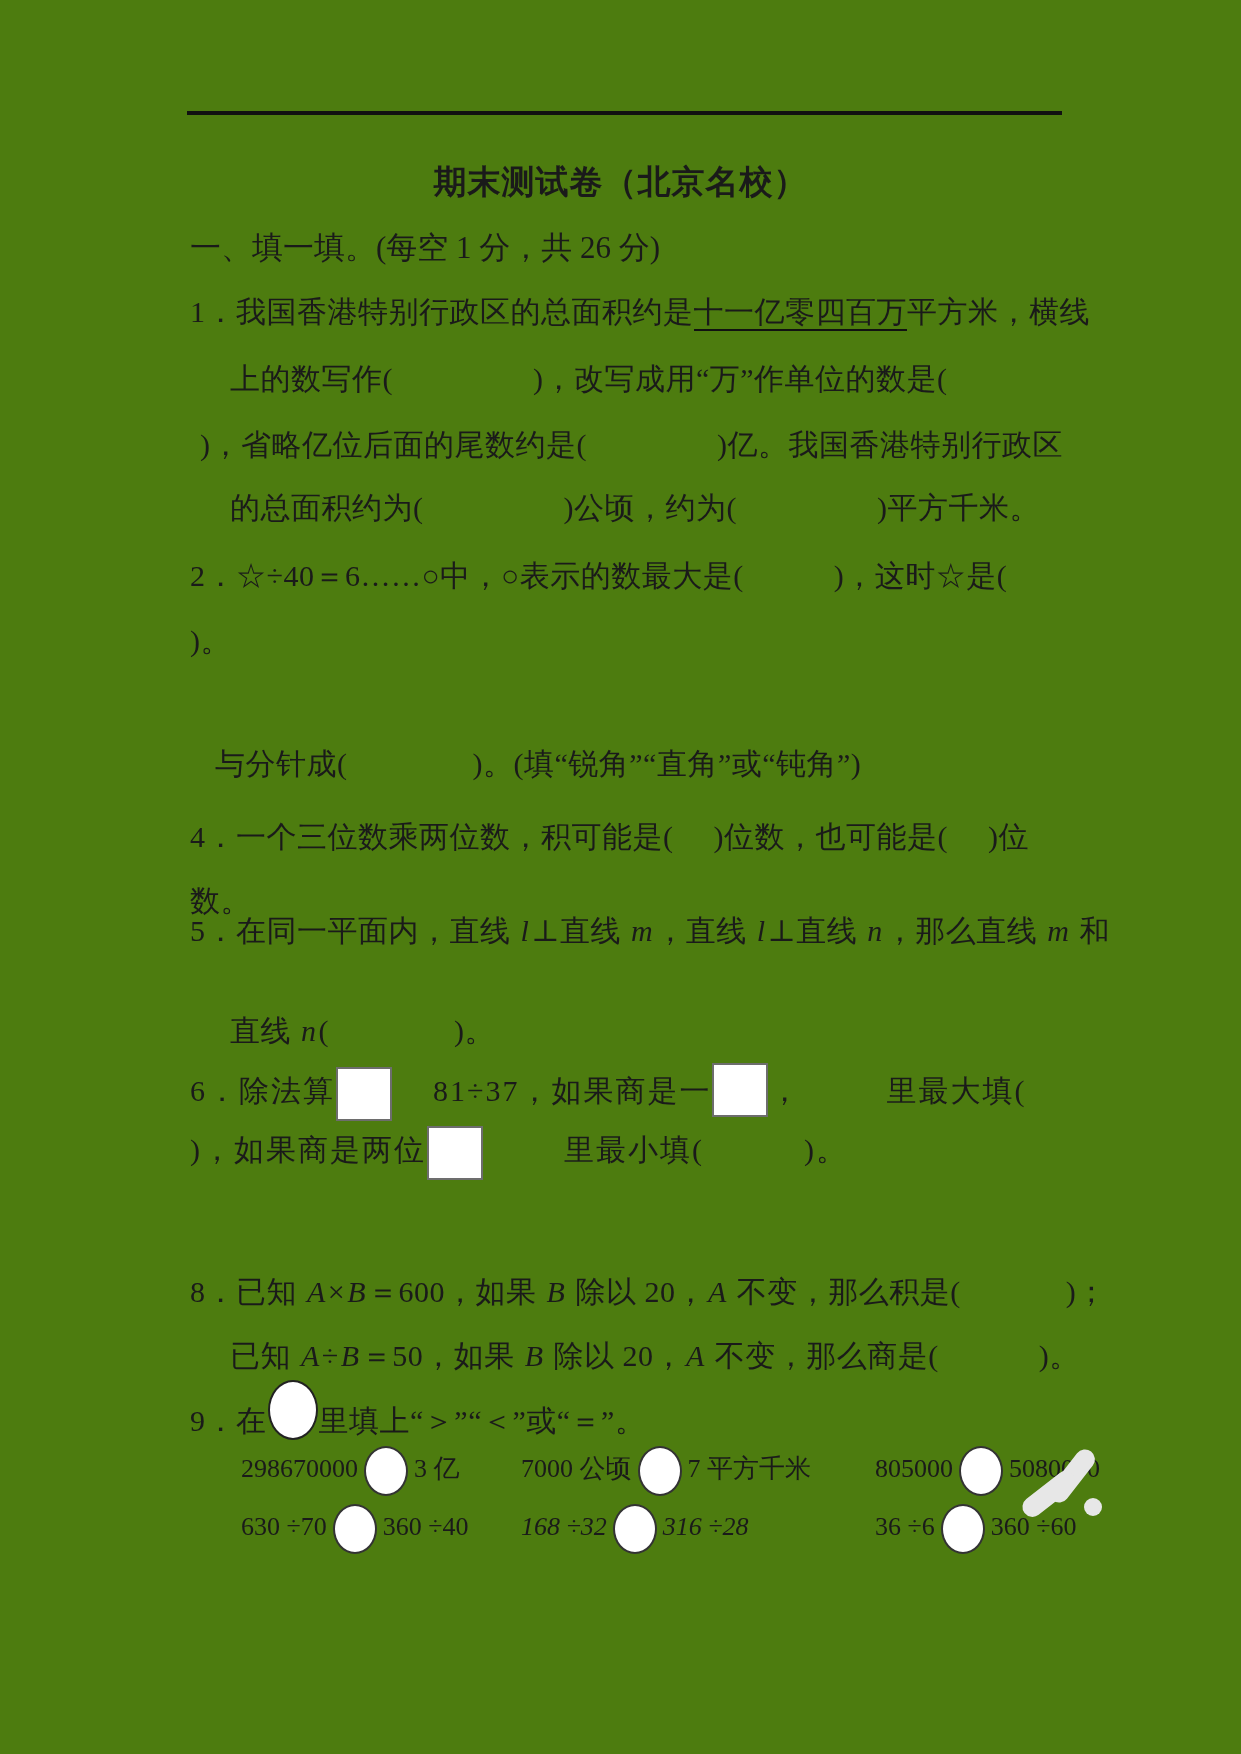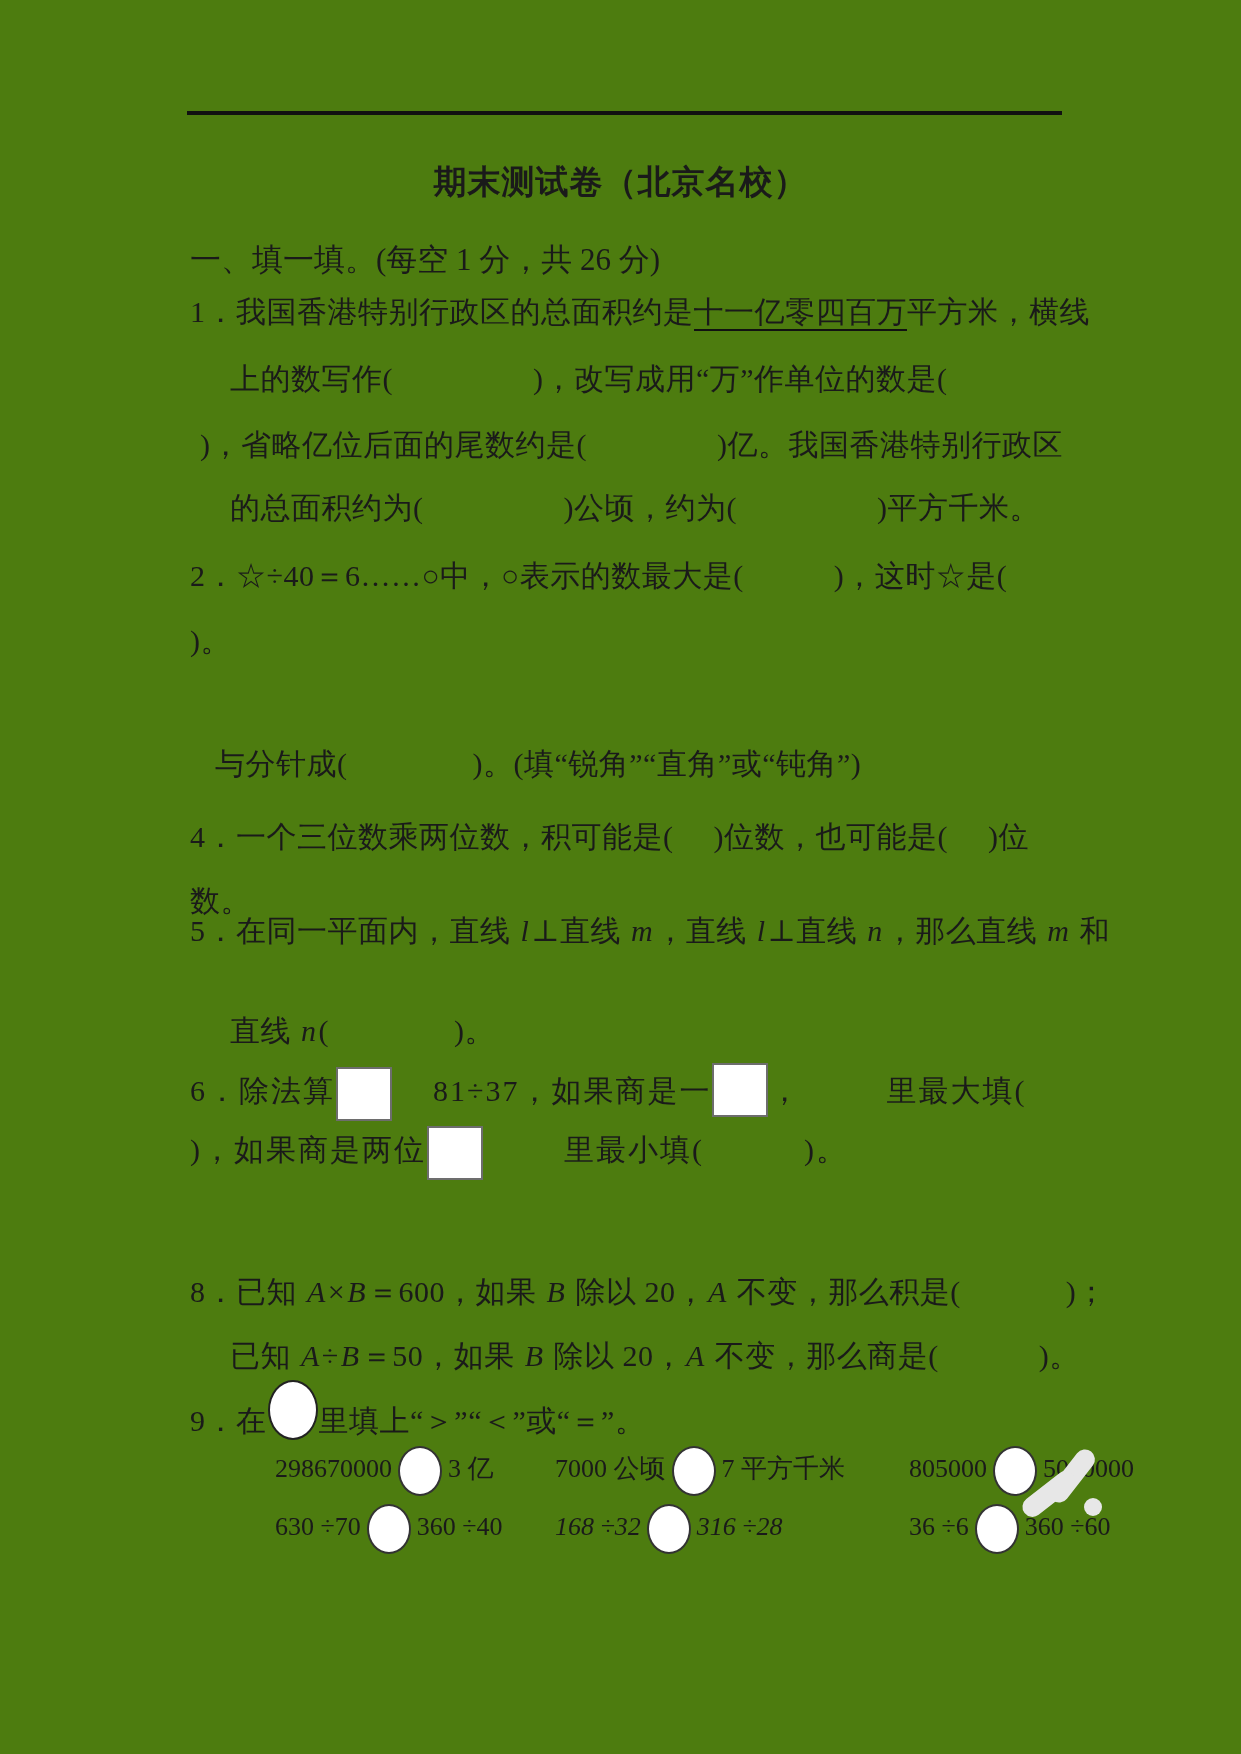--- a/index.html
+++ b/index.html
@@ -8,21 +8,21 @@
     font-family:"Liberation Serif","DejaVu Serif",serif;
     color:#1a1a1a; overflow:hidden;
   }
   .rule { position:absolute; top:111px; left:187px; width:875px; height:4px; background:#111; }
   .title {
     position:absolute; top:150px; left:0; width:100%; height:64px; line-height:64px;
     text-align:center; font-size:33px; font-weight:bold;
     font-family:"Liberation Sans","DejaVu Sans",sans-serif; letter-spacing:1px;
   }
   .heading {
-    position:absolute; top:228px; left:190px; height:63px; line-height:63px;
+    position:absolute; top:216px; left:190px; height:63px; line-height:63px;
     font-size:31px; white-space:nowrap;text-align:right;
   }
   .line {
     position:absolute; left:190px; width:900px; height:63px; line-height:63px;
     font-size:30px; white-space:nowrap; letter-spacing:0.5px;
   }
   .ind40 { padding-left:40px; }
   .ind25 { padding-left:25px; }
   .ind10 { padding-left:10px; }
   .q6sp  { letter-spacing:2px; }
@@ -36,21 +36,21 @@
   .circle {
     display:inline-block; width:40px; height:46px; border:2px solid #333;
     border-radius:50%; vertical-align:middle; margin:0 6px; background:#fff;
   }
   .bigcircle {
     display:inline-block; width:46px; height:56px; border:2px solid #222;
     border-radius:50%; vertical-align:middle; position:relative; top:-14px;
     margin:0 1px; background:#fff;
   }
   .row { font-size:26px; letter-spacing:0; }
-  .col { position:absolute; top:0; height:63px; line-height:63px; white-space:nowrap;margin-left:34px; }
+  .col { position:absolute; top:0; height:63px; line-height:63px; white-space:nowrap; }
   
   .wm { position:absolute; pointer-events:none; }
   .wm-bar  { top:1445px; left:1062px; width:20px; height:62px; background:#e7e7e7; border-radius:10px; transform:rotate(38deg); }
   .wm-hook { top:1484px; left:1018px; width:62px; height:20px; background:#e7e7e7; border-radius:10px; transform:rotate(-38deg); }
   .wm-dot  { top:1498px; left:1084px; width:18px; height:18px; background:#e7e7e7; border-radius:50%; }
 </style>
 </head>
 <body>
 
 <div class="page">

